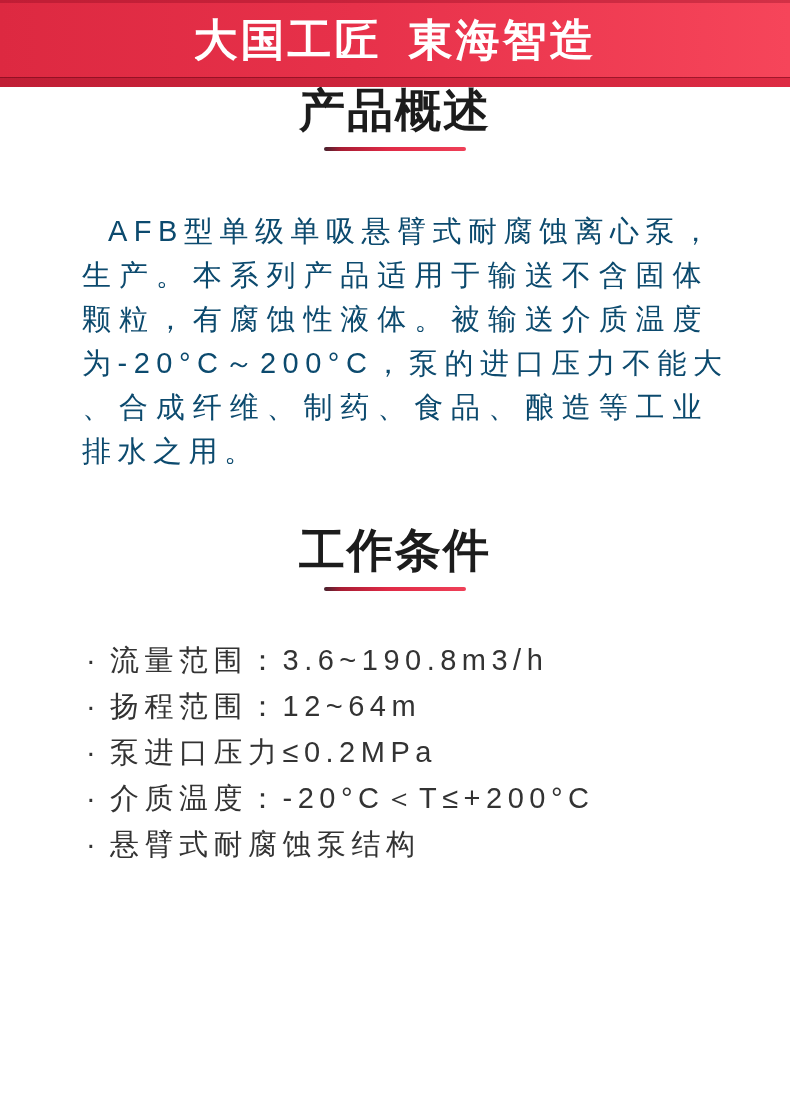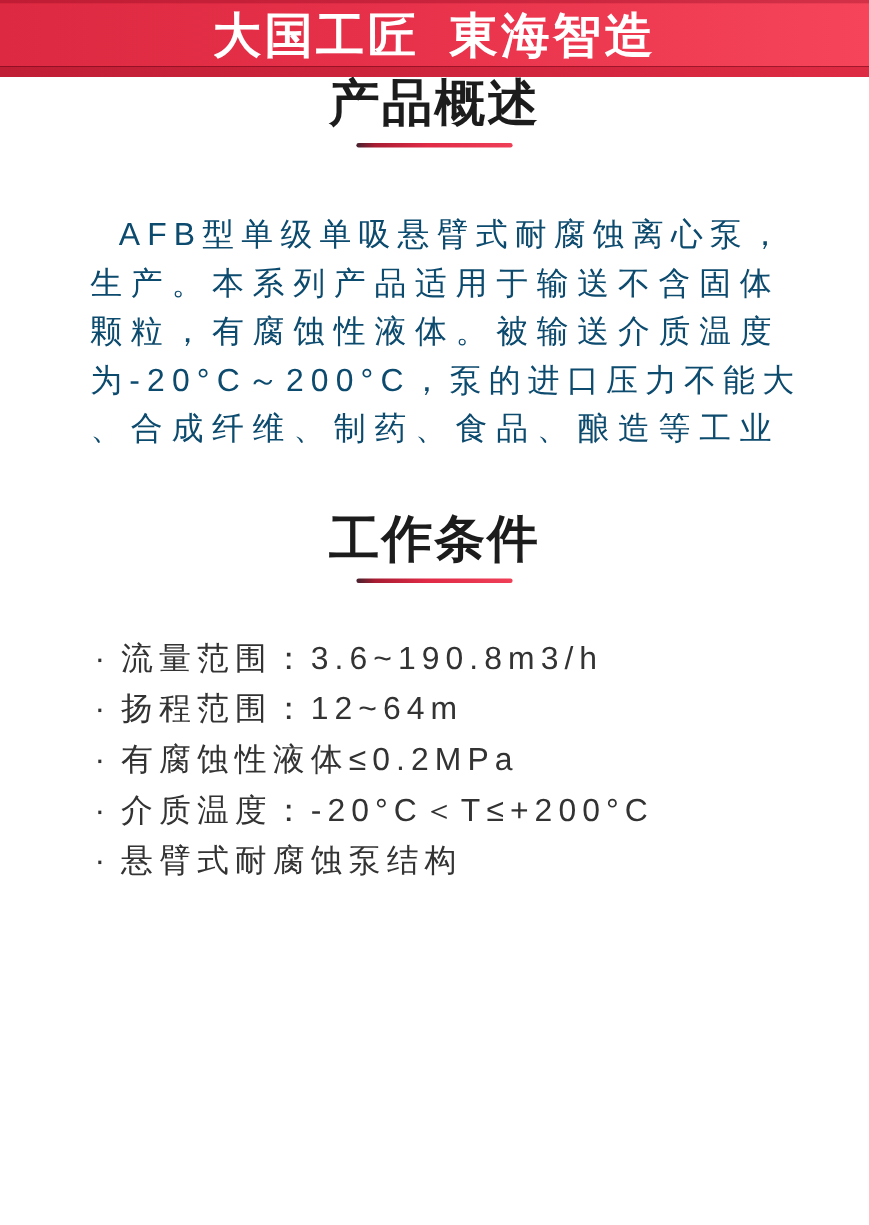--- a/index.html
+++ b/index.html
@@ -9,21 +9,21 @@
     height: 1114px;
     margin: 0 auto;
     overflow: hidden;
     font-family: "Liberation Sans", "DejaVu Sans", sans-serif;
     color: #333;
   }
 
   
   .banner {
     position: relative;
-    height: 70px;
+    height: 87px;
     background: linear-gradient(90deg, #dd2941 0%, #e7314a 45%, #f6455a 100%);
     display: flex;
     align-items: center;
     justify-content: center;
   }
   .banner::before {
     content: "";
     position: absolute;
     top: 0; left: 0; right: 0;
     height: 3px;
@@ -112,37 +112,38 @@
 
   <h2 class="section-title">产品概述</h2>
   <div class="title-underline"></div>
 
   <section class="overview-text">
     <div class="para-line first">AFB型单级单吸悬臂式耐腐蚀离心泵，</div>
     <div class="para-line">生产。本系列产品适用于输送不含固体</div>
     <div class="para-line">颗粒，有腐蚀性液体。被输送介质温度</div>
     <div class="para-line">为-20°C～200°C，泵的进口压力不能大</div>
     <div class="para-line">、合成纤维、制药、食品、酿造等工业</div>
+    <div class="para-line last">排水之用。</div>
   </section>
 
   <h2 class="section-title second">工作条件</h2>
   <div class="title-underline"></div>
 
   <ul class="conditions-list">
     <li>
       <span class="bullet">·</span>
       <span>流量范围：3.6~190.8m3/h</span>
     </li>
     <li>
       <span class="bullet">·</span>
       <span>扬程范围：12~64m</span>
     </li>
     <li>
       <span class="bullet">·</span>
-      <span>有腐蚀性液体≤0.2MPa</span>
+      <span>泵进口压力≤0.2MPa</span>
     </li>
     <li>
       <span class="bullet">·</span>
       <span>介质温度：-20°C＜T≤+200°C</span>
     </li>
     <li>
       <span class="bullet">·</span>
       <span>悬臂式耐腐蚀泵结构</span>
     </li>
   </ul>

